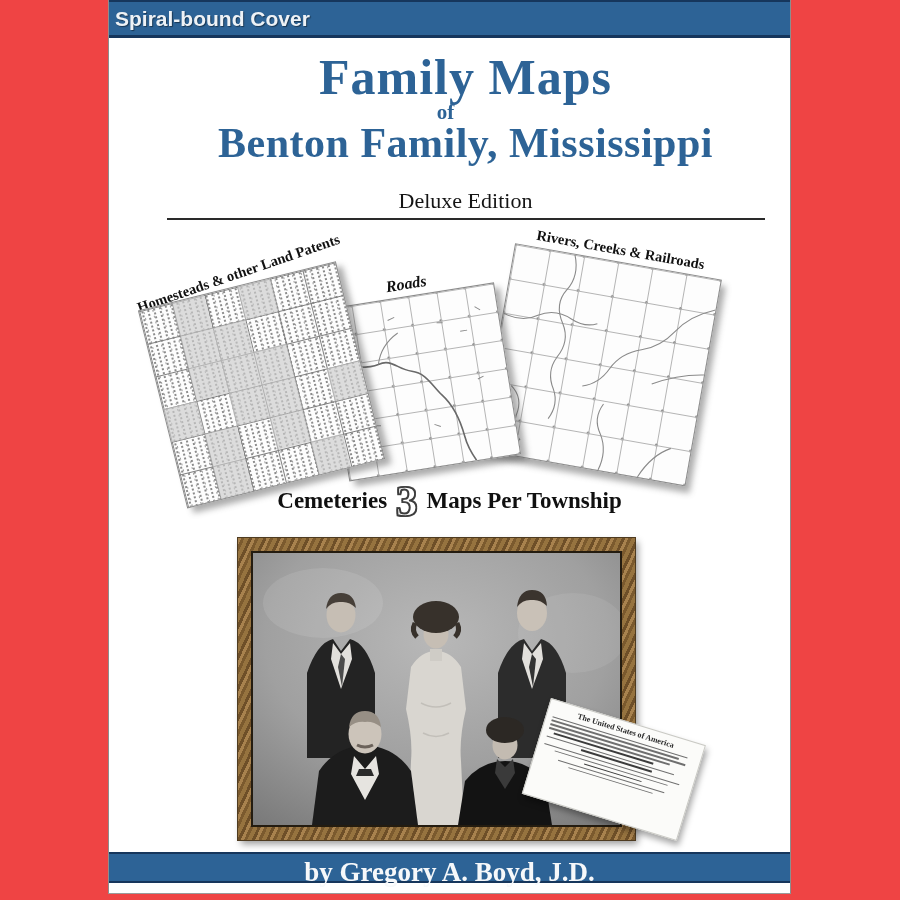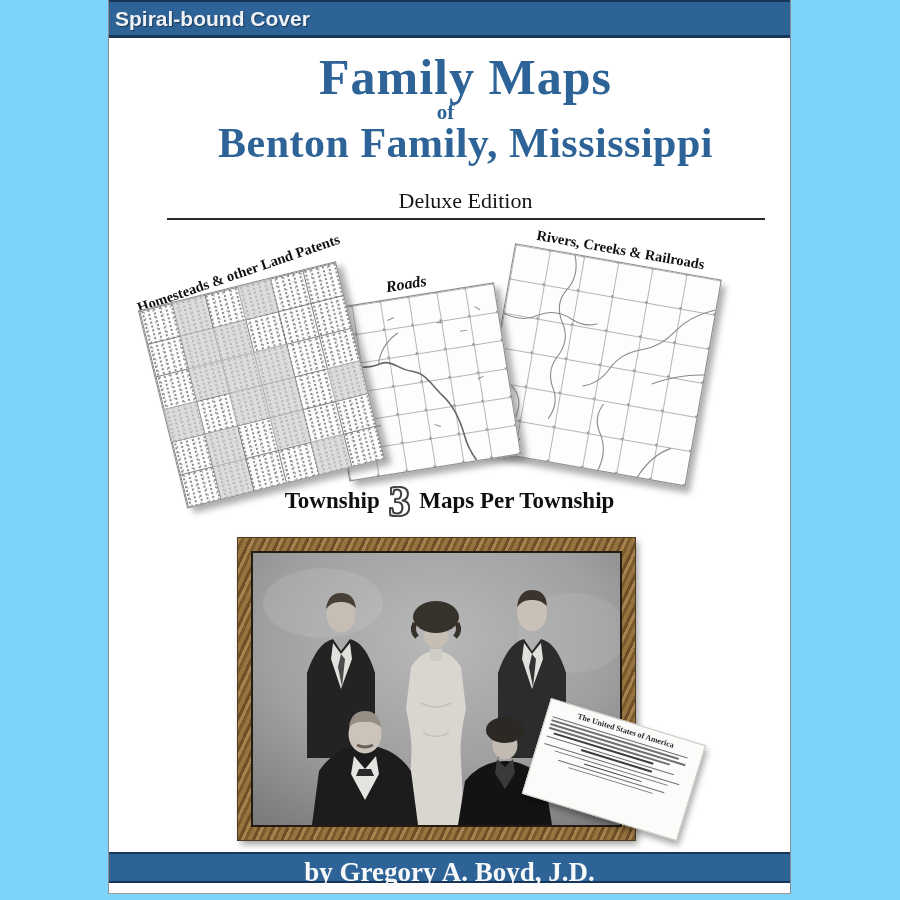--- a/index.html
+++ b/index.html
@@ -1,21 +1,21 @@
 <!DOCTYPE html>
 <html style="--blue: #2d6396; --navy: #16365c;"><head>
 <meta charset="utf-8">
 <style>
   :root{
     --blue:#2d6396;
     --navy:#16365c;
     --ink:#1c1c1c;
   }
   html,body{margin:0;padding:0;background:#ffffff;}
-  .canvas{position:relative;width:900px;height:900px;background:#7dd3fc;overflow:hidden;
+  .canvas{position:relative;width:900px;height:900px;background:#ef4444;overflow:hidden;
           font-family:"Liberation Serif", serif;}
   .page{position:absolute;left:108px;top:0;width:683px;height:894px;background:#fff;
         border-left:1px solid #8d8d8d;border-right:1px solid #8d8d8d;border-bottom:1px solid #9a9a9a;
         box-sizing:border-box;}
   
   .topbar{position:absolute;left:0;top:0;width:100%;height:38px;background:var(--blue);
           border-top:2px solid var(--navy);border-bottom:3px solid var(--navy);box-sizing:border-box;
           color:#eef2f6;font-family:"Liberation Sans", sans-serif;font-size:21px;font-weight:bold;
           line-height:33px;padding-left:6px;text-shadow:1px 1px 1px rgba(0,0,0,.45);}
   
@@ -157,21 +157,21 @@
           <div class="shade" style="left: 101.01px; top: 101.01px; background: rgba(204, 204, 204, 0.667);"></div>
           <div class="shade" style="left: 168.35px; top: 101.01px; background: rgba(204, 204, 204, 0.667);"></div>
           <div class="shade" style="left: 33.67px; top: 134.68px; background: rgba(204, 204, 204, 0.667);"></div>
           <div class="shade" style="left: 101.01px; top: 134.68px; background: rgba(204, 204, 204, 0.667);"></div>
           <div class="shade" style="left: 33.67px; top: 168.35px; background: rgba(204, 204, 204, 0.667);"></div>
           <div class="shade" style="left: 134.68px; top: 168.35px; background: rgba(204, 204, 204, 0.667);"></div>
         </div>
     </div>
 
     <div class="featuring">
-      <span>Township</span>
+      <span>Cemeteries</span>
       <span class="big3">3</span>
       <span>Maps Per Township</span>
     </div>
 
     <div class="frame">
       <div class="photo">
         <svg viewBox="0 0 367 272" preserveAspectRatio="none">
           <defs>
             <radialGradient id="bg" cx="50%" cy="32%" r="85%">
               <stop offset="0" stop-color="#b8b8b8"></stop>

